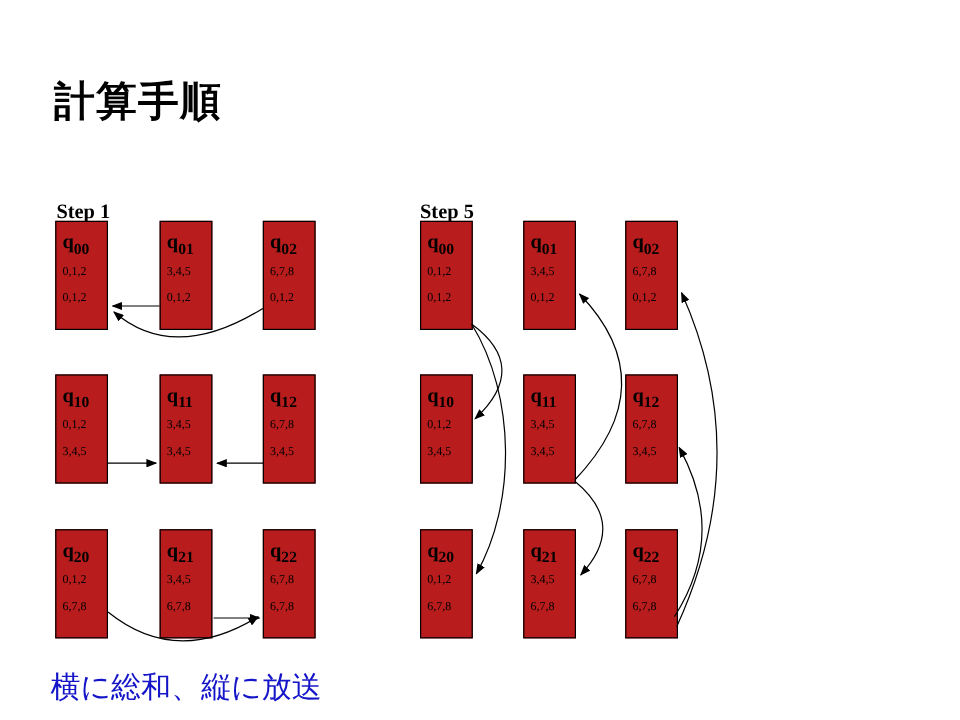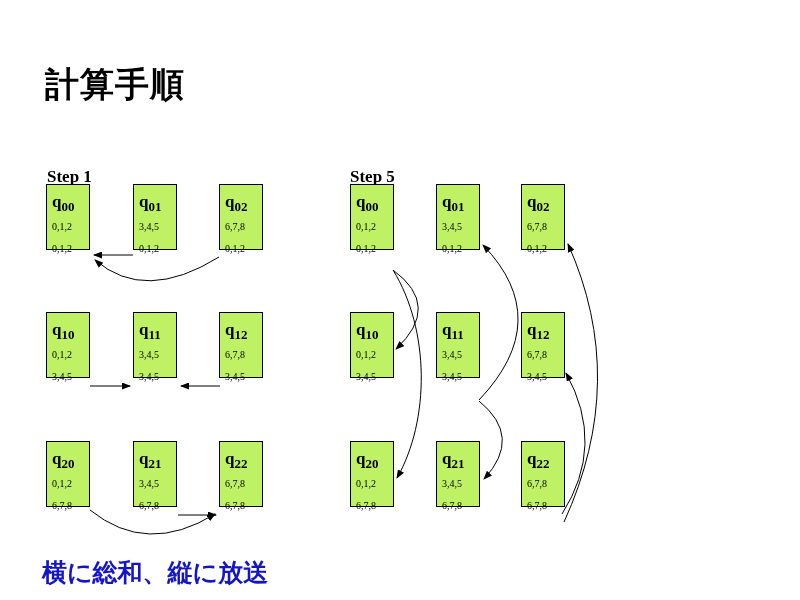--- a/index.html
+++ b/index.html
@@ -11,35 +11,35 @@
   .title{
     position:absolute;left:45px;top:62px;
     font-family:"DejaVu Sans","Liberation Sans",sans-serif;
     font-size:34px;font-weight:bold;letter-spacing:1px;white-space:nowrap;
   }
   .step-label{
     position:absolute;top:136px;
     font-size:17px;font-weight:bold;white-space:nowrap;margin-top:31px;
   }
   .box{
-    position:absolute;width:44px;height:66px;
-    border:1.5px solid #000;background:#bef264;box-sizing:border-box;
+    position:absolute;width:44px;height:91px;
+    border:1.5px solid #000;background:#b91c1c;box-sizing:border-box;
   }
   .ql{
     margin:7px 0 0 5px;font-size:17px;font-weight:bold;line-height:20px;
   }
   .ql sub{font-size:13px;font-weight:bold;line-height:10px;}
   .vr{
     margin:8px 0 0 5px;font-size:10px;line-height:14px;white-space:nowrap;
   }
   .overlay{position:absolute;left:0;top:0;pointer-events:none;}
   .footer{
     position:absolute;left:42px;top:556px;
     font-family:"DejaVu Sans","Liberation Sans",sans-serif;
-    font-size:25px;font-weight:bold;white-space:nowrap;
+    font-size:25px;font-weight:normal;white-space:nowrap;
   }
 </style>
 </head>
 <body>
 
 <div class="title">計算手順</div>
 
 <div class="step-label" style="left:47px;">Step 1</div>
 <div class="step-label" style="left:350px;">Step 5</div>
 

